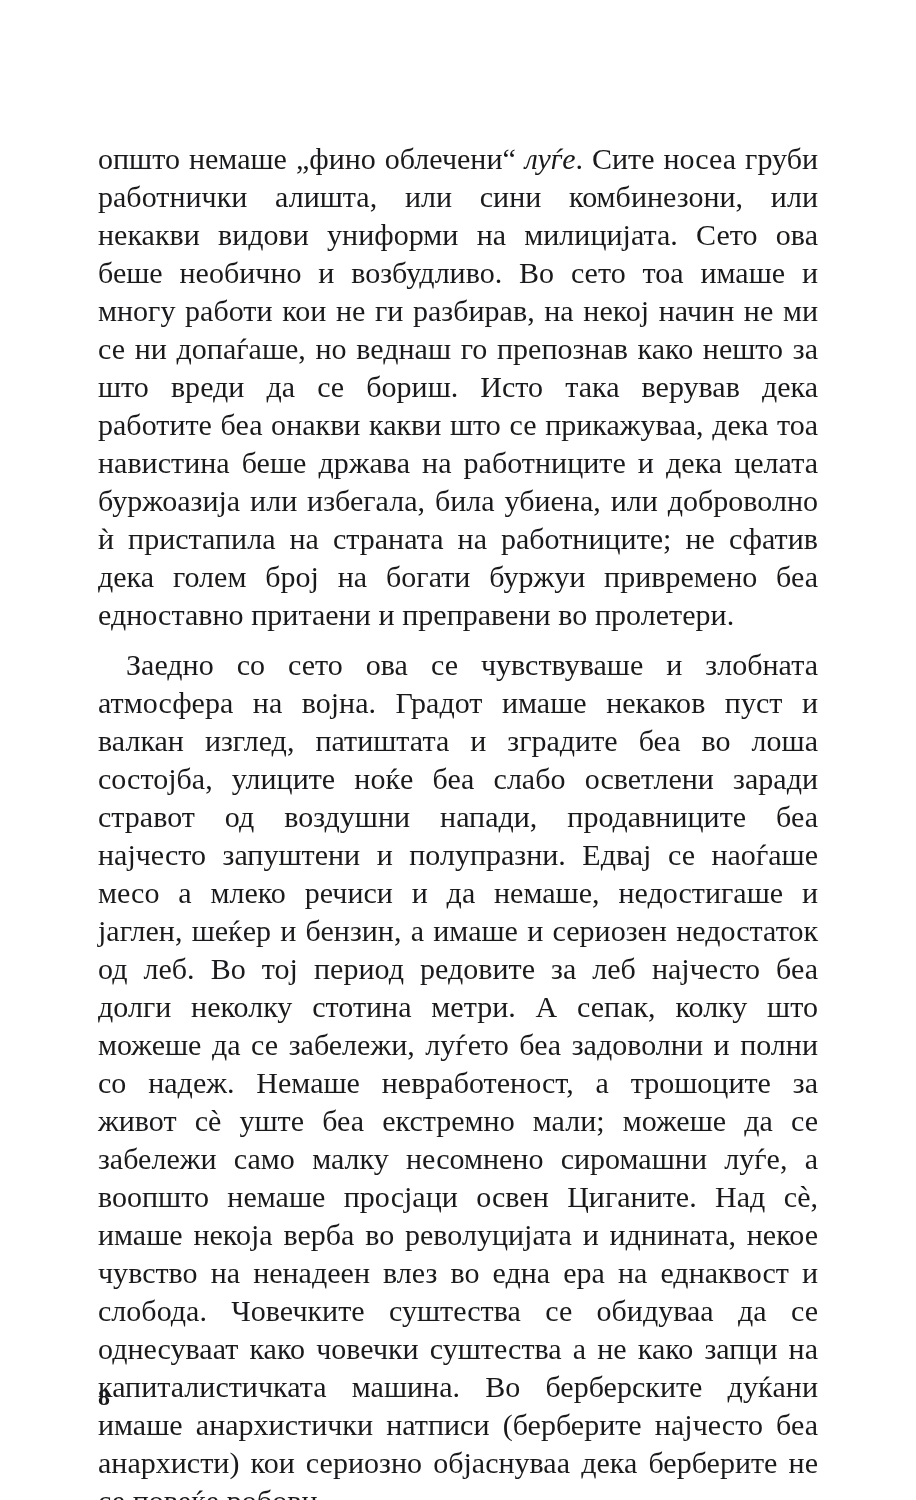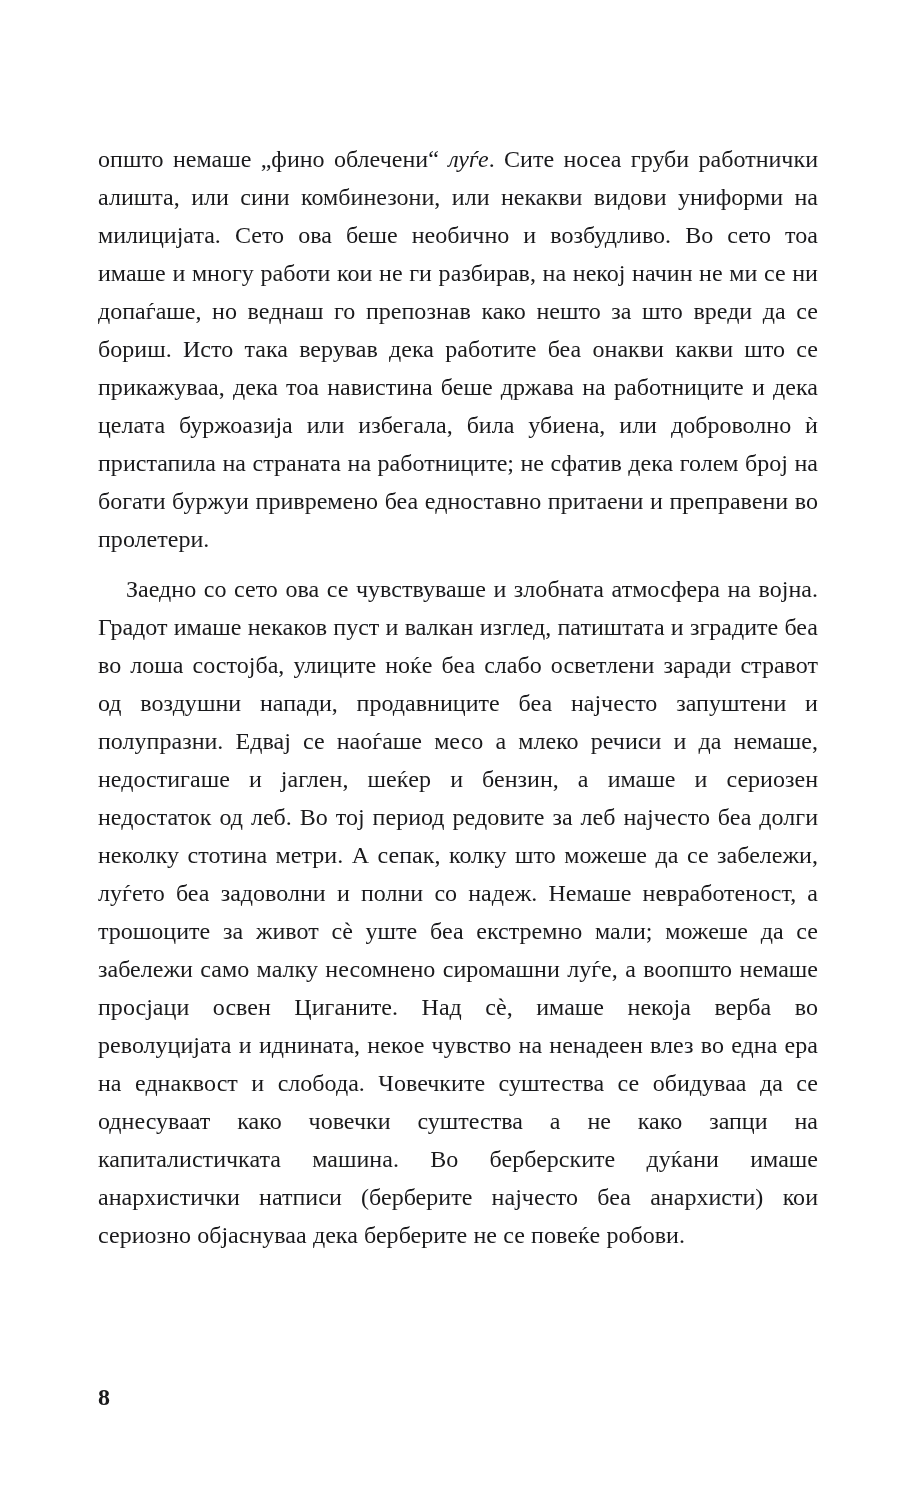--- a/index.html
+++ b/index.html
@@ -20,21 +20,21 @@
     box-sizing: border-box;
   }
   .text-block {
     position: absolute;
     left: 98px;
     top: 140px;
     width: 720px;
   }
   .para {
     margin: 0;
-    font-size: 24px;
+    font-size: 30px;
     line-height: 38px;
     text-align: justify;
     text-justify: inter-word;
     hyphens: manual;
     -webkit-hyphens: manual;
     letter-spacing: 0.02px;
     word-spacing: 0.2px;
   }
   .para.indent {
     text-indent: 28px;

